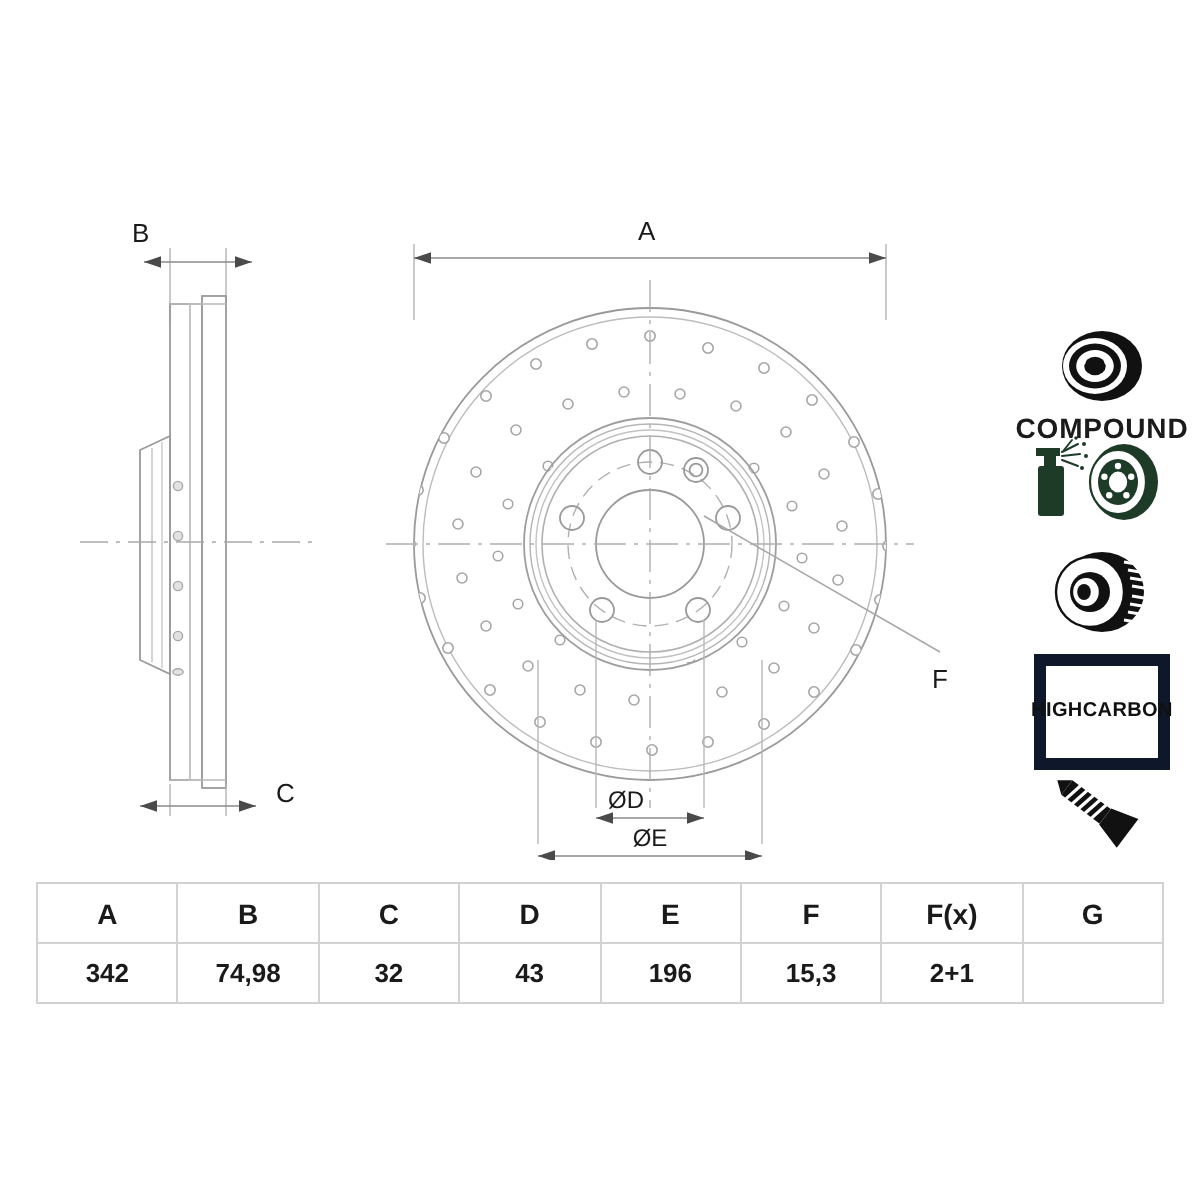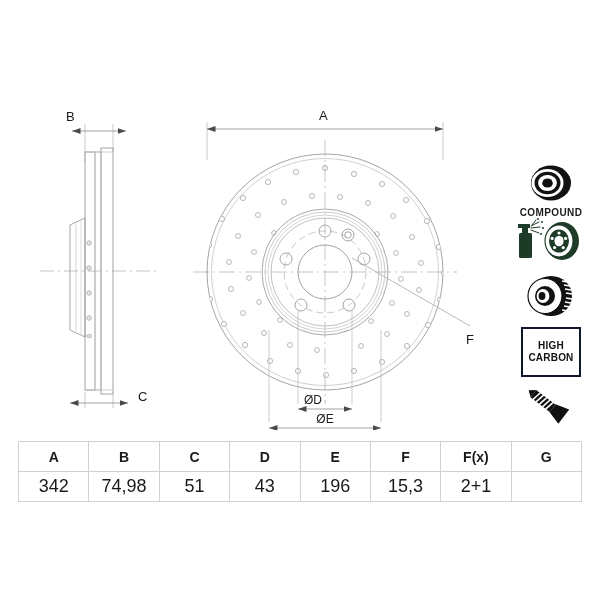--- a/index.html
+++ b/index.html
@@ -45,36 +45,36 @@
     text-align: center;
   }
   .icon-compound { top: 0px; }
   .icon-coating  { top: 52px; }
   .icon-vented   { top: 108px; }
   .icon-hicarbon { top: 162px; }
   .icon-screw    { top: 222px; }
 
   .icon-caption {
     font-family: "Liberation Sans", sans-serif;
-    font-size: 10px;
+    font-size: 14px;
     font-weight: bold;
     letter-spacing: 0.4px;
     color: #1b1b1b;
     margin-top: 1px;
     line-height: 10px;
   }
 
   .hc-box {
     width: 56px;
     height: 46px;
     margin: 0 auto;
-    border: 2px solid #0f172a;
+    border: 6px solid #0f172a;
     background: #ffffff;
     display: flex;
-    flex-direction: column;
+    flex-direction: row;
     align-items: center;
     justify-content: center;
   }
   .hc-line {
     font-size: 10px;
     font-weight: bold;
     color: #111111;
     line-height: 12px;
     letter-spacing: 0.2px;
   }
@@ -97,22 +97,22 @@
     text-align: center;
     vertical-align: middle;
     color: #1a1a1a;
     font-family: "Liberation Sans", sans-serif;
   }
   table.spec th {
     font-size: 14px;
     font-weight: bold;
   }
   table.spec td {
-    font-size: 18px;
-    font-weight: normal;
+    font-size: 13px;
+    font-weight: bold;
   }
 
   
 </style>
 </head>
 <body>
 
 <div class="stage">
 
   <div class="drawing">
@@ -432,21 +432,21 @@
           <th>E</th>
           <th>F</th>
           <th>F(x)</th>
           <th>G</th>
         </tr>
       </thead>
       <tbody>
         <tr>
           <td>342</td>
           <td>74,98</td>
-          <td>51</td>
+          <td>32</td>
           <td>43</td>
           <td>196</td>
           <td>15,3</td>
           <td>2+1</td>
           <td></td>
         </tr>
       </tbody>
     </table>
   </div>
 

